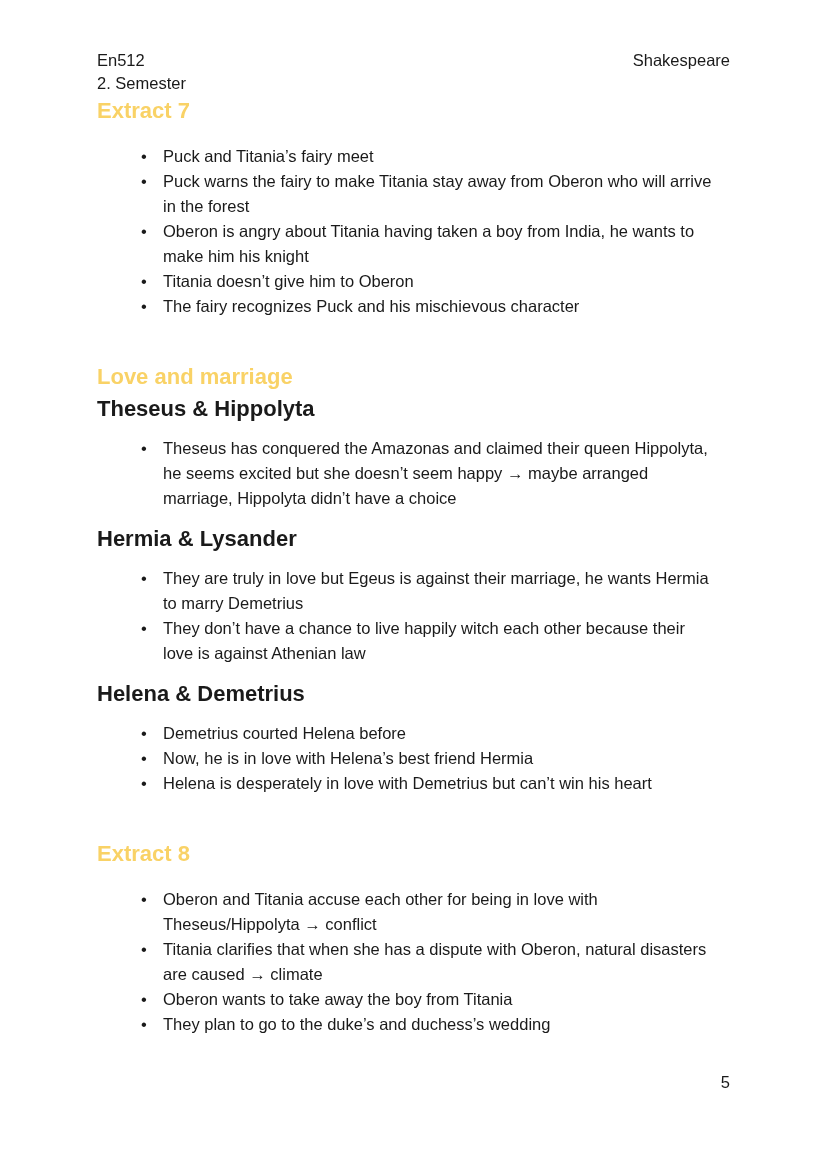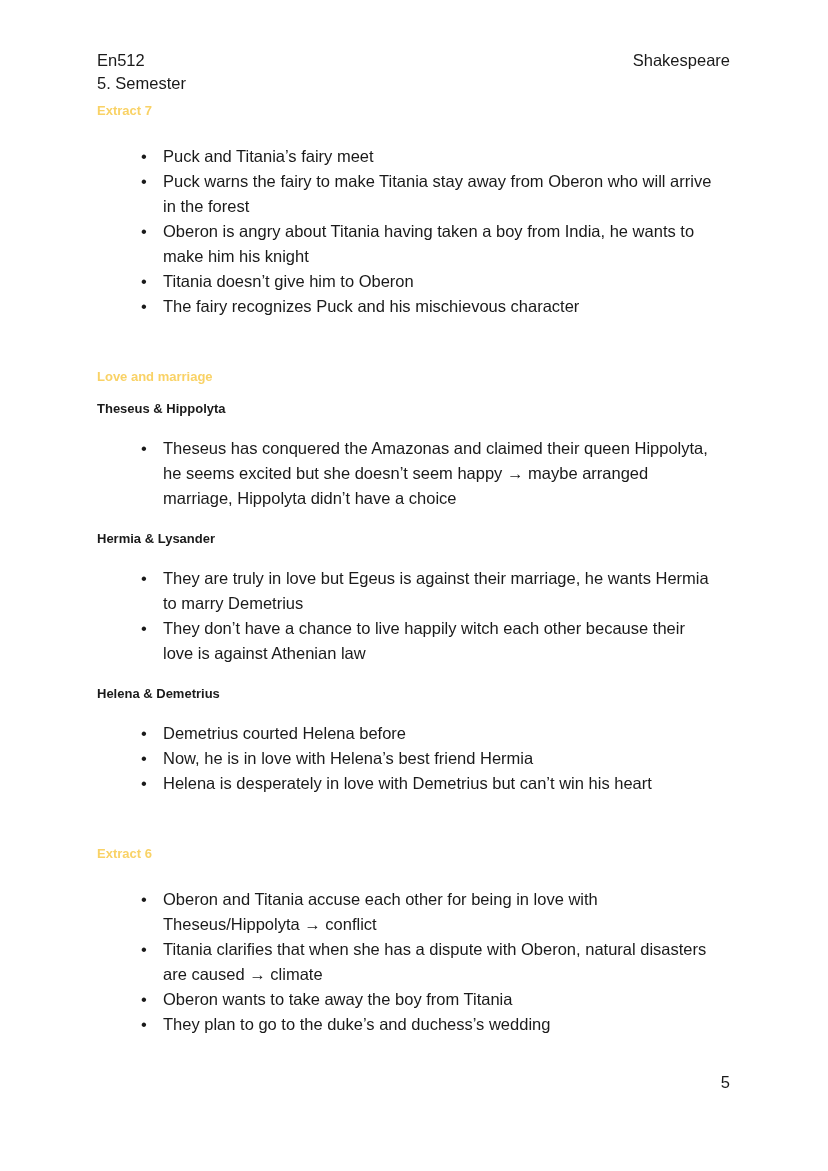--- a/index.html
+++ b/index.html
@@ -19,21 +19,21 @@
     width: 828px; height: 955px;
     padding: 49px 98px 0 97px;
   }
   .header-row {
     display: flex;
     justify-content: space-between;
     line-height: 23px;
   }
   .header-line { line-height: 23px; }
   h2, h3 {
-    font-size: 13px;
+    font-size: 22px;
     line-height: 25px;
     font-weight: bold;
   }
   h2.accent { color: var(--accent); }
   h2.first-accent { margin: 3px 0 0 0; }
   h2.section-accent { margin: 45px 0 0 0; }
   h3.subheading { margin: 7px 0 12px 0; color: var(--ink); }
   ul.bullets {
     margin: 15px;
     padding: 0 0 0 51px;
@@ -60,21 +60,21 @@
 </head>
 <body>
 
 <div class="page">
 
   <header>
     <div class="header-row">
       <span>En512</span>
       <span>Shakespeare</span>
     </div>
-    <div class="header-line">5. Semester</div>
+    <div class="header-line">2. Semester</div>
   </header>
 
   <h2 class="accent first-accent">Extract 7</h2>
 
   <ul class="bullets after-accent">
     <li>Puck and Titania’s fairy meet</li>
     <li>Puck warns the fairy to make Titania stay away from Oberon who will arrive in the forest</li>
     <li>Oberon is angry about Titania having taken a boy from India, he wants to make him his knight</li>
     <li>Titania doesn’t give him to Oberon</li>
     <li>The fairy recognizes Puck and his mischievous character</li>
@@ -93,21 +93,21 @@
     <li>They don’t have a chance to live happily witch each other because their love is against Athenian law</li>
   </ul>
 
   <h3 class="subheading">Helena &amp; Demetrius</h3>
   <ul class="bullets">
     <li>Demetrius courted Helena before</li>
     <li>Now, he is in love with Helena’s best friend Hermia</li>
     <li>Helena is desperately in love with Demetrius but can’t win his heart</li>
   </ul>
 
-  <h2 class="accent section-accent">Extract 6</h2>
+  <h2 class="accent section-accent">Extract 8</h2>
 
   <ul class="bullets after-accent">
     <li>Oberon and Titania accuse each other for being in love with Theseus/Hippolyta → conflict</li>
     <li>Titania clarifies that when she has a dispute with Oberon, natural disasters are caused → climate</li>
     <li>Oberon wants to take away the boy from Titania</li>
     <li>They plan to go to the duke’s and duchess’s wedding</li>
   </ul>
 
   <div class="page-number">5</div>
 

